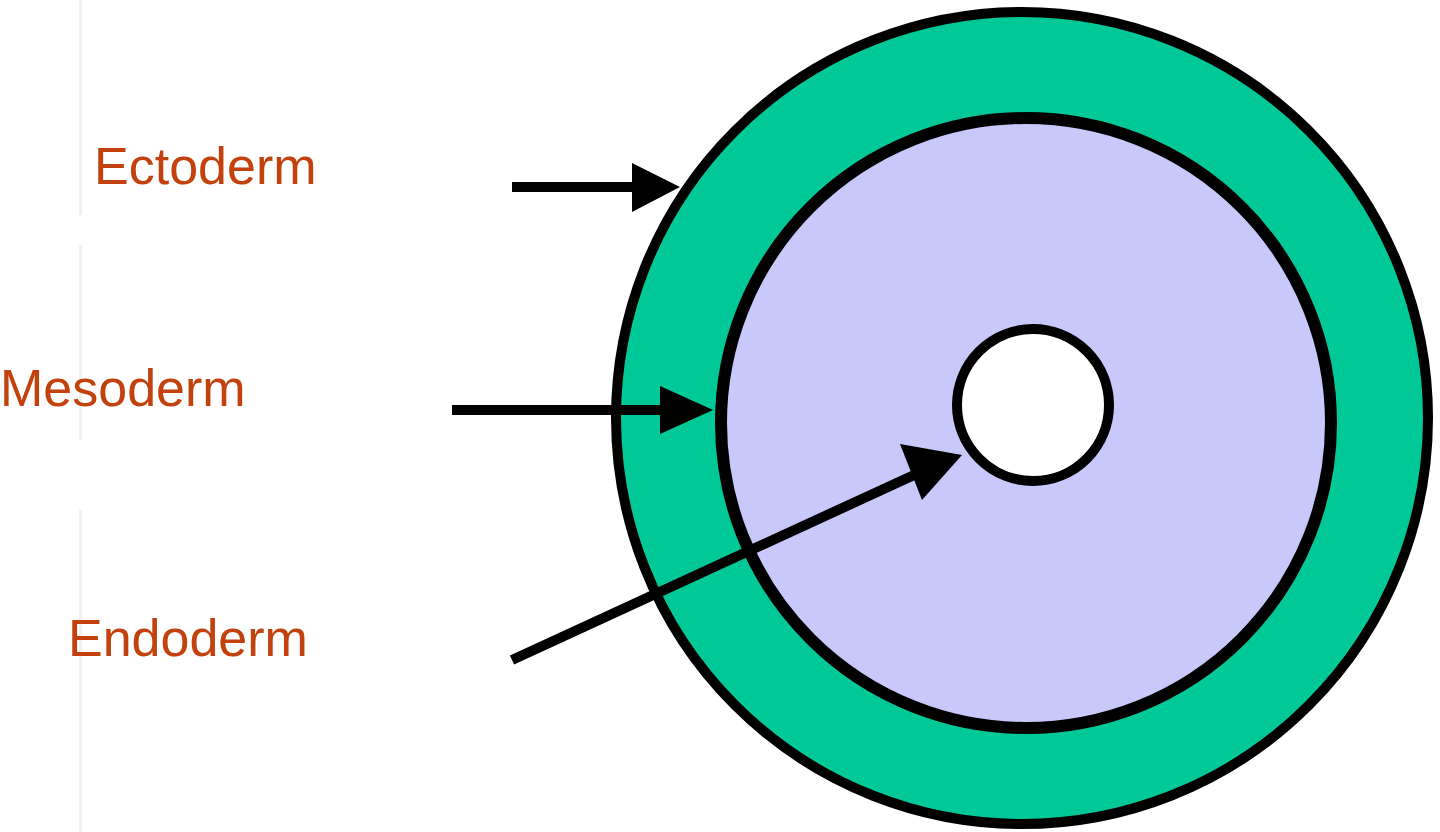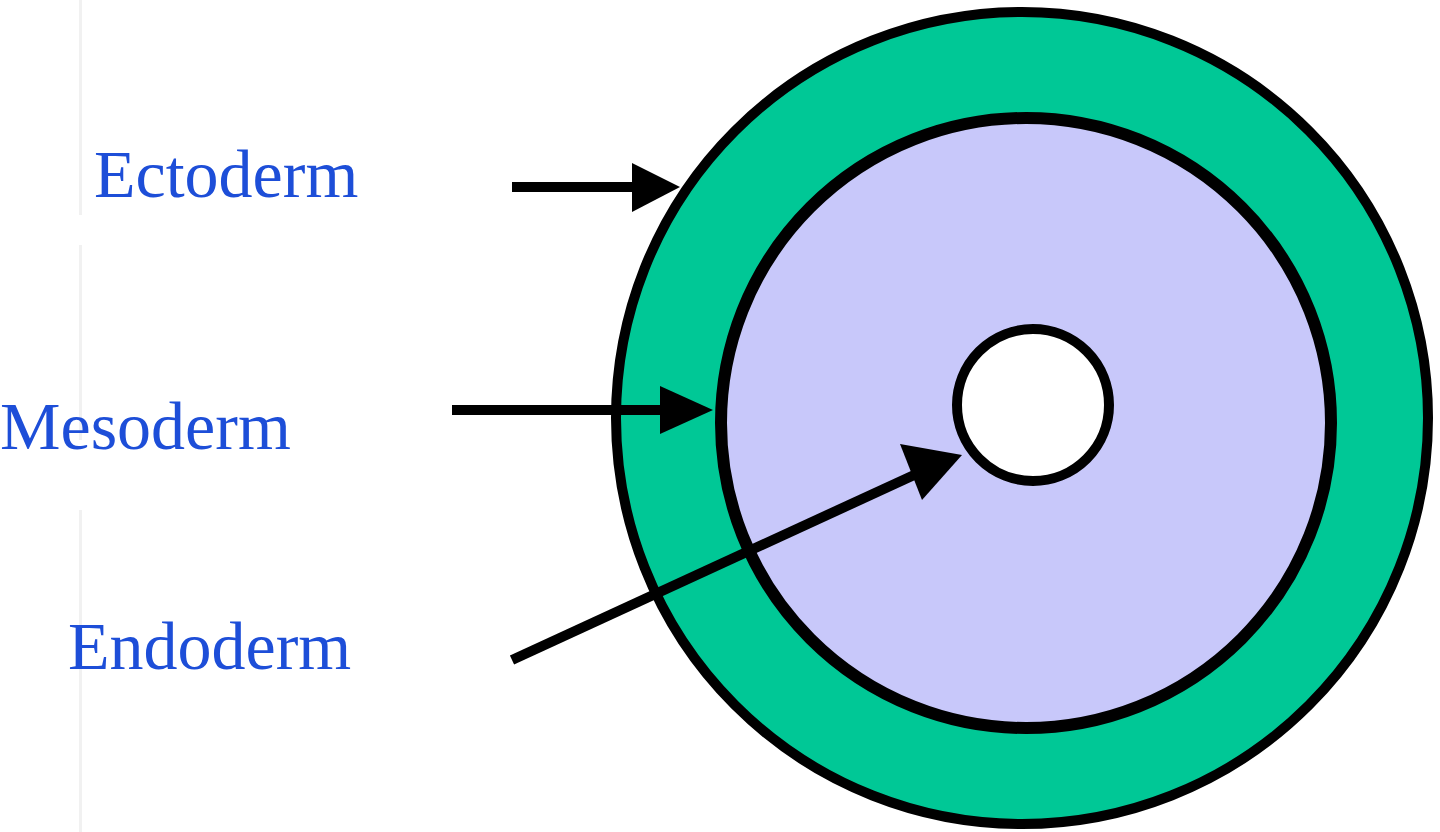--- a/index.html
+++ b/index.html
@@ -1,20 +1,20 @@
 <!DOCTYPE html>
 <html><head>
   <meta charset="utf-8">
   <style>
     html, body { margin: 0; padding: 0; background: #ffffff; }
     body { width: 1440px; height: 832px; overflow: hidden; position: relative; }
     .faint-line { position: absolute; left: 79px; top: 0; width: 3px; height: 832px; background: #f1f1f1; }
     .faint-gap { position: absolute; left: 79px; width: 3px; background: #ffffff; }
     svg.diagram { position: absolute; left: 0; top: 0; }
-    .label { position: absolute; font-family: Liberation Serif, serif; font-size: 68px; color: #1d4ed8; line-height: 1; white-space: nowrap; }
+    .label { position: absolute; font-family: Liberation Sans, sans-serif; font-size: 52px; color: #c2410c; line-height: 1; white-space: nowrap; }
   </style>
 </head>
 <body>
 
 <div class="faint-line"></div>
 <div class="faint-gap" style="top:215px;height:30px;"></div>
 <div class="faint-gap" style="top:440px;height:70px;"></div>
 
 <svg class="diagram" width="1440" height="832" viewBox="0 0 1440 832">
   <defs>
@@ -39,14 +39,14 @@
     <path d="M660,386 L713,410 L660,434 z" fill="#000"></path>
   </g>
 
   <g>
     <line x1="512" y1="660" x2="925" y2="470" stroke="#000" stroke-width="10"></line>
     <path d="M900,444 L962,455 L922,500 z" fill="#000"></path>
   </g>
 </svg>
 
 <div class="label" style="left:94px; top:140px;">Ectoderm</div>
-<div class="label" style="left:0px; top:362px;margin-top:30px;">Mesoderm</div>
+<div class="label" style="left:0px; top:362px;">Mesoderm</div>
 <div class="label" style="left:68px; top:612px;">Endoderm</div>
 
 </body></html>

